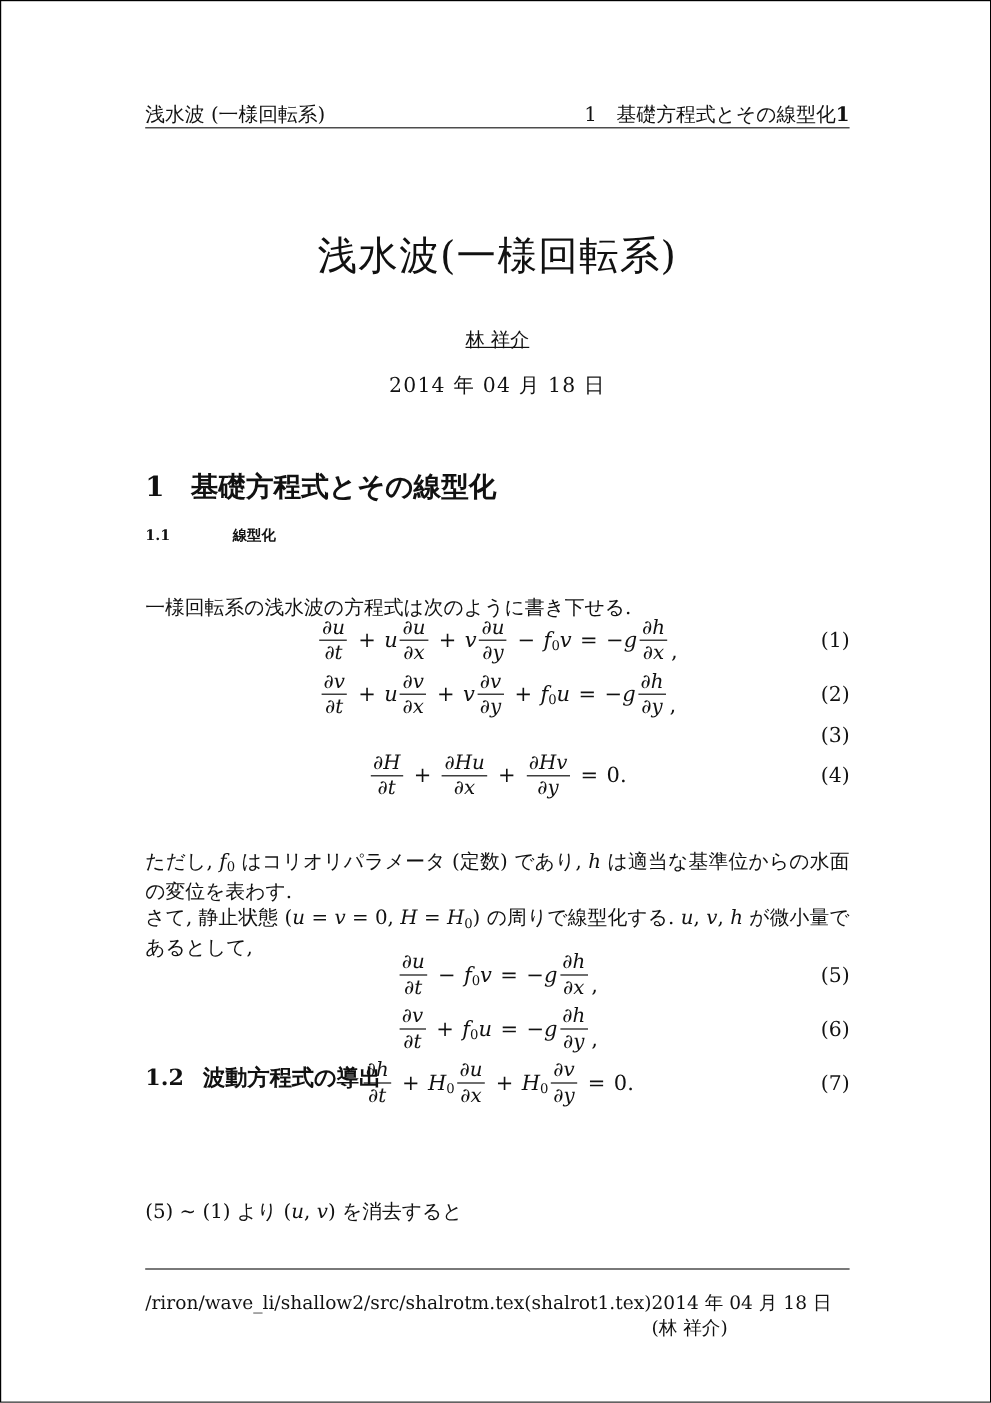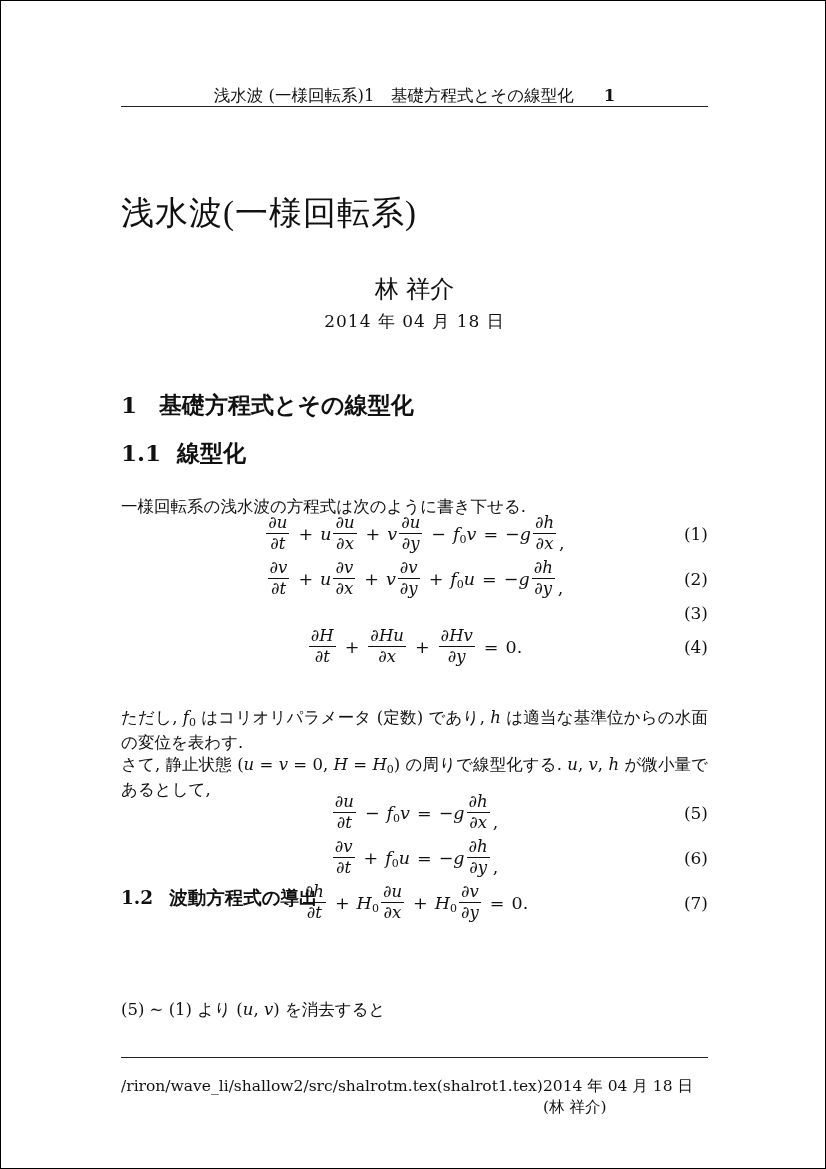--- a/index.html
+++ b/index.html
@@ -12,38 +12,38 @@
     font-family:"DejaVu Serif","Liberation Serif",serif;
     color:#111;
     overflow:hidden;
   }
   .blk{position:absolute;left:120px;width:587px;}
 
   
   .rhead{
     top:84px;height:21px;
     border-bottom:1px solid #222;
-    display:flex;justify-content:center;align-items:baseline;
+    display:flex;justify-content:space-between;align-items:baseline;
     font-size:16.5px;
   }
-  .rhead .hright{display:flex;gap:30px;align-items:baseline;}
+  .rhead .hright{display:flex;align-items:baseline;}
   .rhead .pagenum{font-weight:bold;}
 
   
-  .doctitle{top:190px;margin:0;text-align:left;font-size:33px;font-weight:normal;letter-spacing:1px;font-family:Liberation Serif, serif;}
-  .author{top:272px;text-align:center;font-size:24px;}
+  .doctitle{top:190px;margin:0;text-align:center;font-size:33px;font-weight:normal;letter-spacing:1px;}
+  .author{top:272px;text-align:center;font-size:16px;text-decoration:underline;}
   .docdate{top:309px;text-align:center;font-size:17px;letter-spacing:1px;}
 
   
   .sec{margin:0;display:flex;align-items:baseline;font-weight:bold;}
   .sec .num{font-family:"DejaVu Serif","Liberation Serif",serif;}
   .sec .sect{font-family:Liberation Serif, serif;}
   #sec1{top:389px;font-size:23px;}
   #sec1 .sect{margin-left:22px;}
-  #sec11{top:437px;font-size:23px;}
+  #sec11{top:437px;font-size:12px;gap:36px;}
   #sec11 .sect{margin-left:16px;}
   #sec12{top:884px;font-size:18.5px;}
   #sec12 .sect{margin-left:16px;}
 
   
   .para{font-size:16.5px;line-height:25px;text-align:justify;}
   #p1{top:476px;}
   #p2{top:667px;margin-top:37px;}
   #p3{top:734px;}
   #p4{top:979px;}

